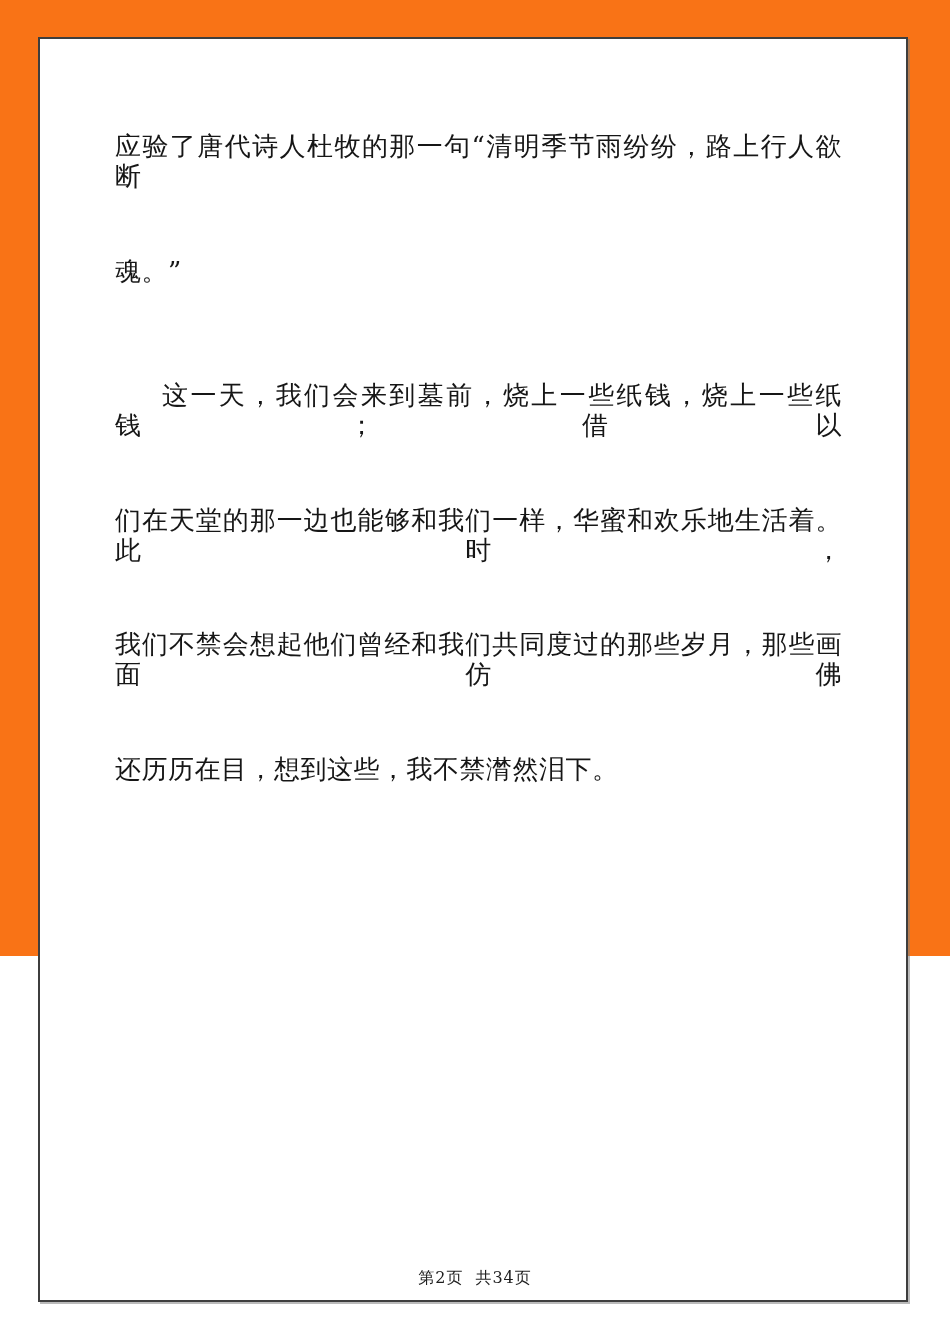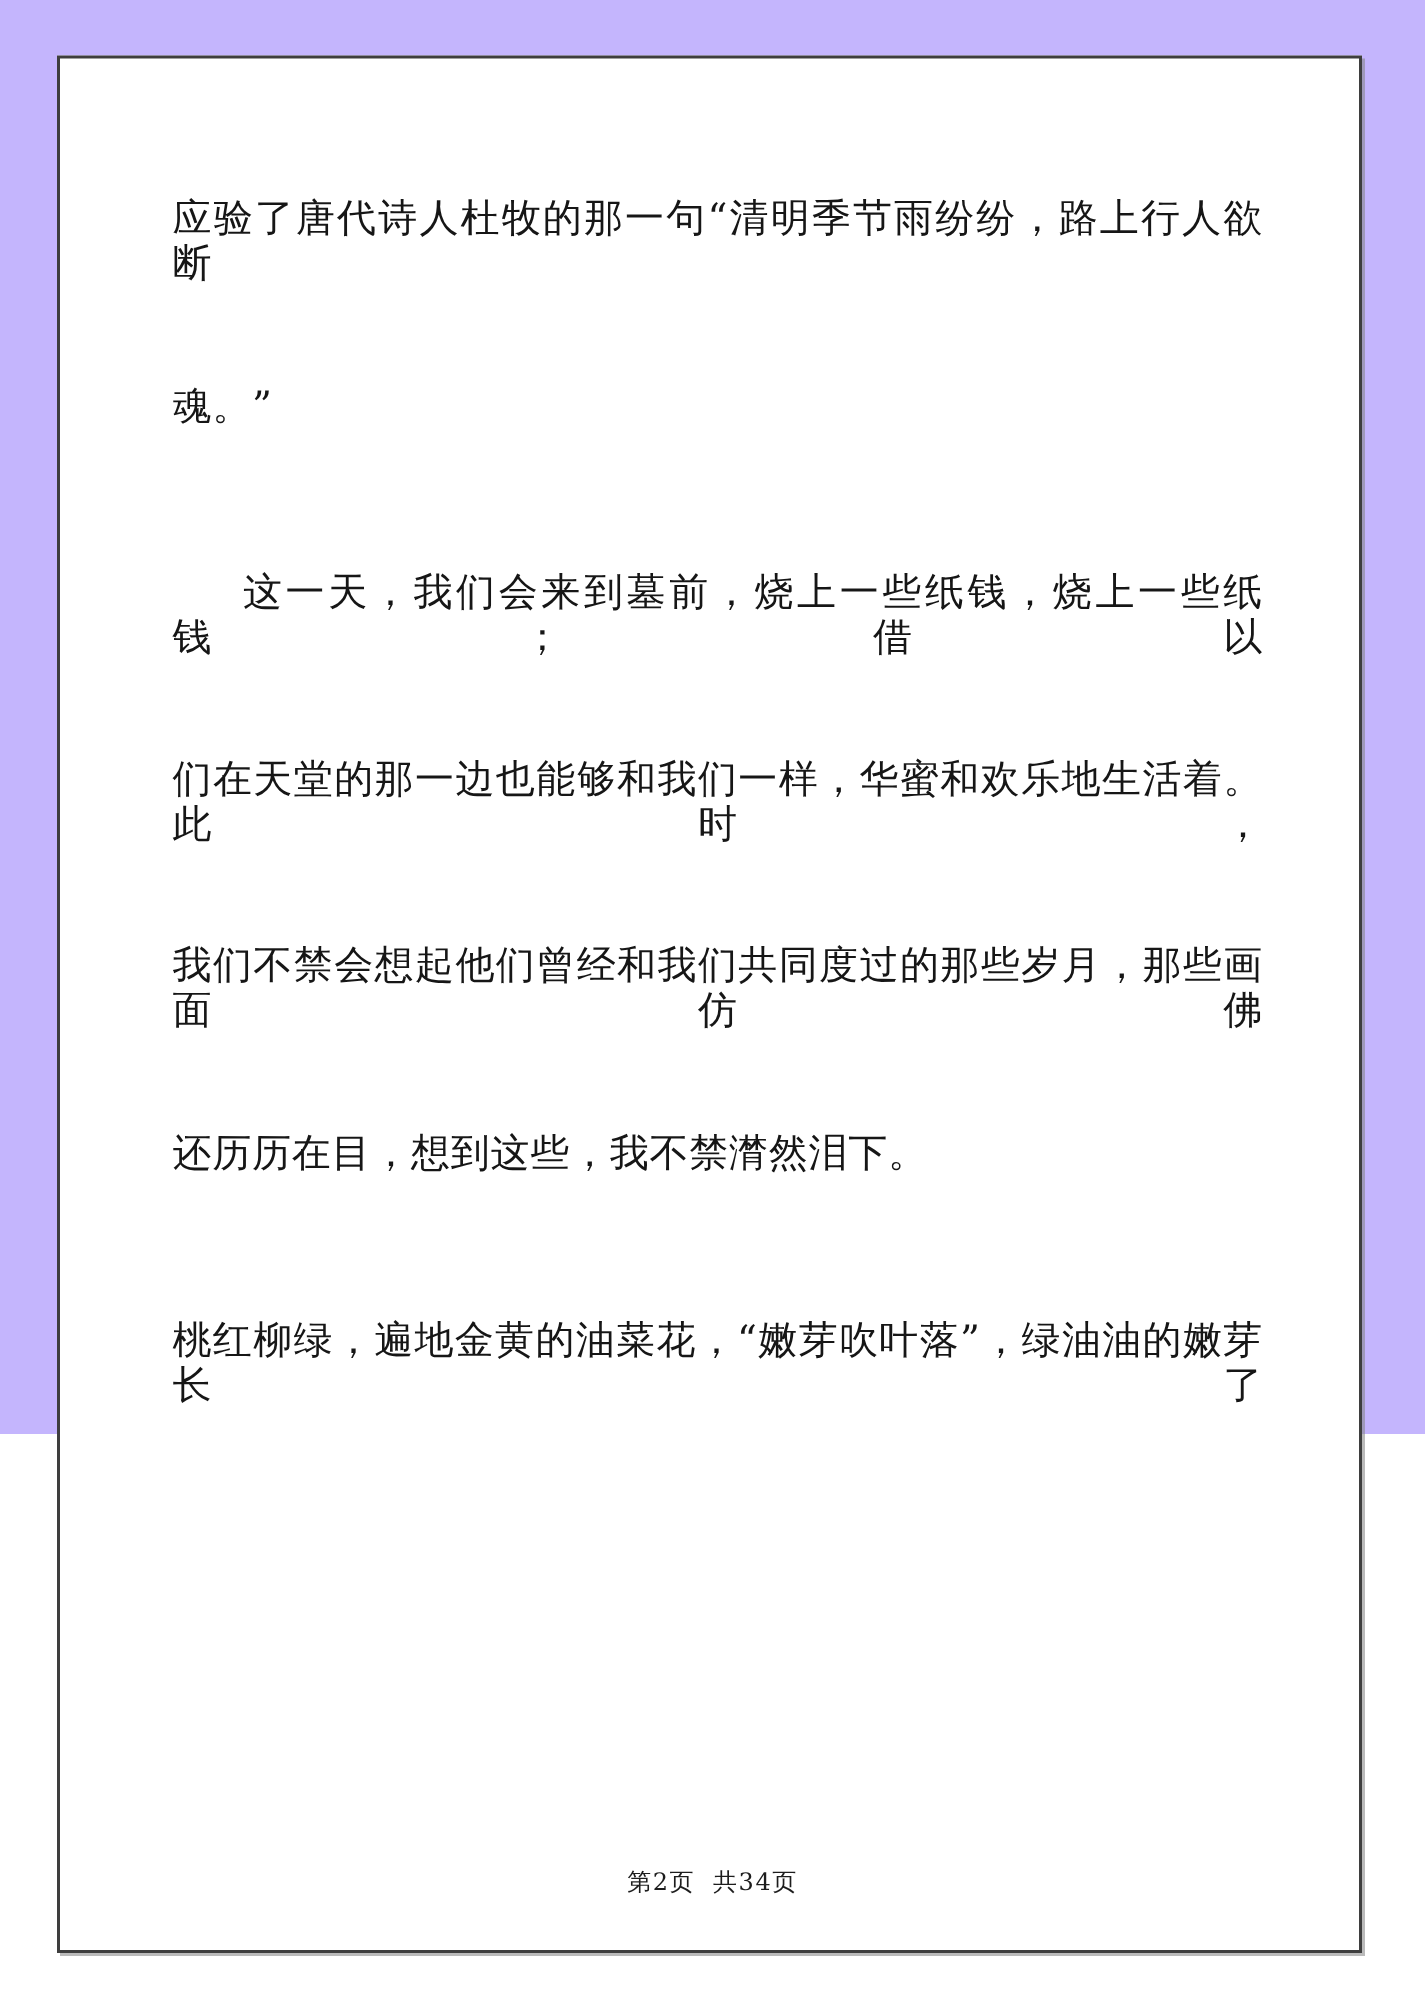--- a/index.html
+++ b/index.html
@@ -12,21 +12,21 @@
     height: 1344px;
     position: relative;
     overflow: hidden;
     font-family: "DejaVu Serif", "Liberation Serif", serif;
   }
   .page {
     position: absolute;
     left: 0; top: 0;
     width: 950px;
     height: 956px;
-    background: #c4b5fd;
+    background: #f97316;
   }
   .page-border {
     position: absolute;
     left: 38px;
     top: 37px;
     width: 870px;
     height: 1265px;
     border: 2px solid #3e3e3e;
     box-shadow: 2px 2px 0 rgba(130,130,130,0.55);
     box-sizing: border-box;
@@ -61,38 +61,38 @@
     left: 39px;
     top: 1245px;
     width: 872px;
     text-align: center;
     font-size: 16px;
     color: #1d1d1d;
     letter-spacing: 1px;
   }
   .page-footer .footer-part {
     display: inline-block;
+    margin-top: 23px;
   }
   .page-footer .footer-gap {
     display: inline-block;
     width: 12px;
   }
 </style>
 </head>
 <body>
 
 <div class="page">
   <div class="page-border"></div>
 
   <div class="text-body">
       <div class="text-line justify">应验了唐代诗人杜牧的那一句“清明季节雨纷纷，路上行人欲断</div>
       <div class="text-line">魂。”</div>
       <div class="text-line justify indent">这一天，我们会来到墓前，烧上一些纸钱，烧上一些纸钱；借以</div>
       <div class="text-line justify">们在天堂的那一边也能够和我们一样，华蜜和欢乐地生活着。此时，</div>
       <div class="text-line justify">我们不禁会想起他们曾经和我们共同度过的那些岁月，那些画面仿佛</div>
       <div class="text-line">还历历在目，想到这些，我不禁潸然泪下。</div>
-      <div class="text-line justify">桃红柳绿，遍地金黄的油菜花，“嫩芽吹叶落”，绿油油的嫩芽长了</div>
     </div>
 
   <div class="page-footer">
     <span class="footer-part">第2页</span><span class="footer-gap"></span><span class="footer-part">共34页</span>
   </div>
 </div>
 
 </body></html>

